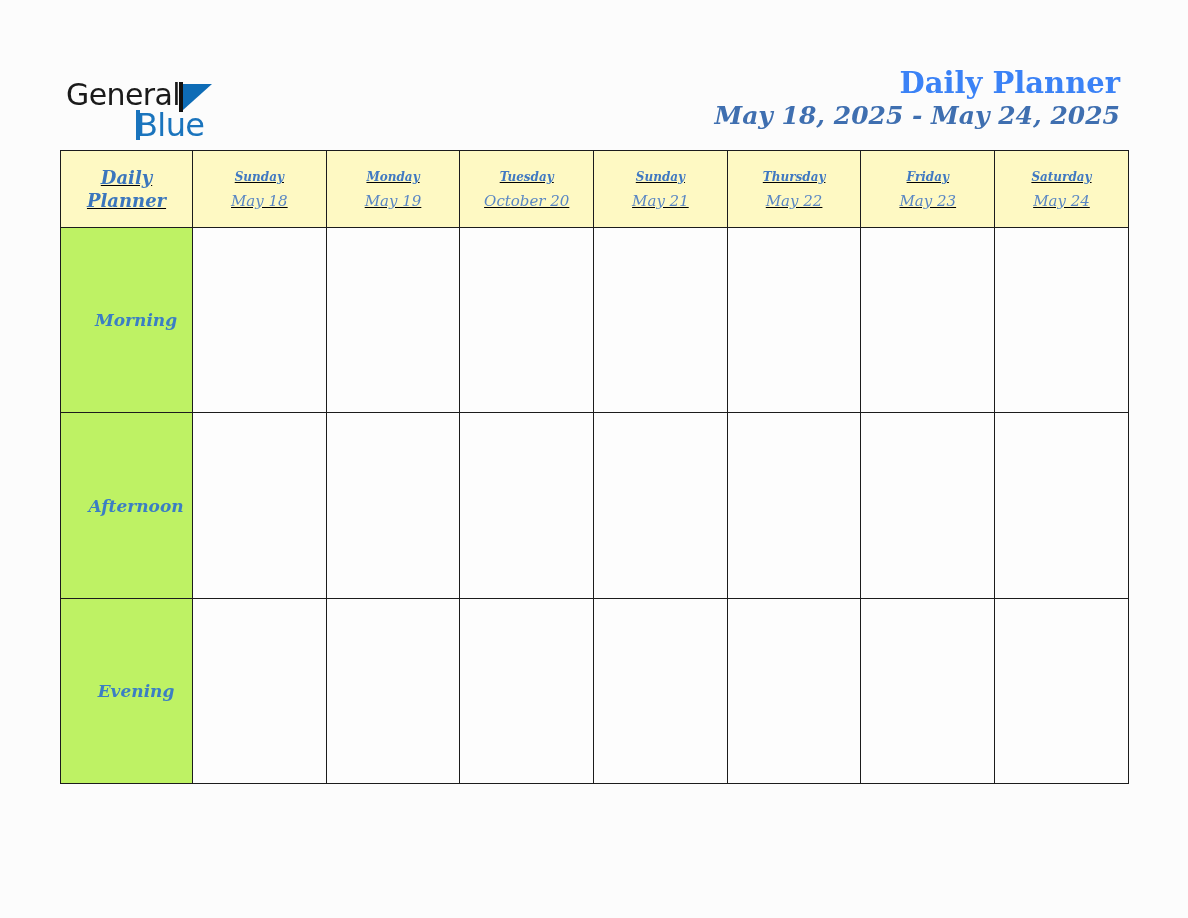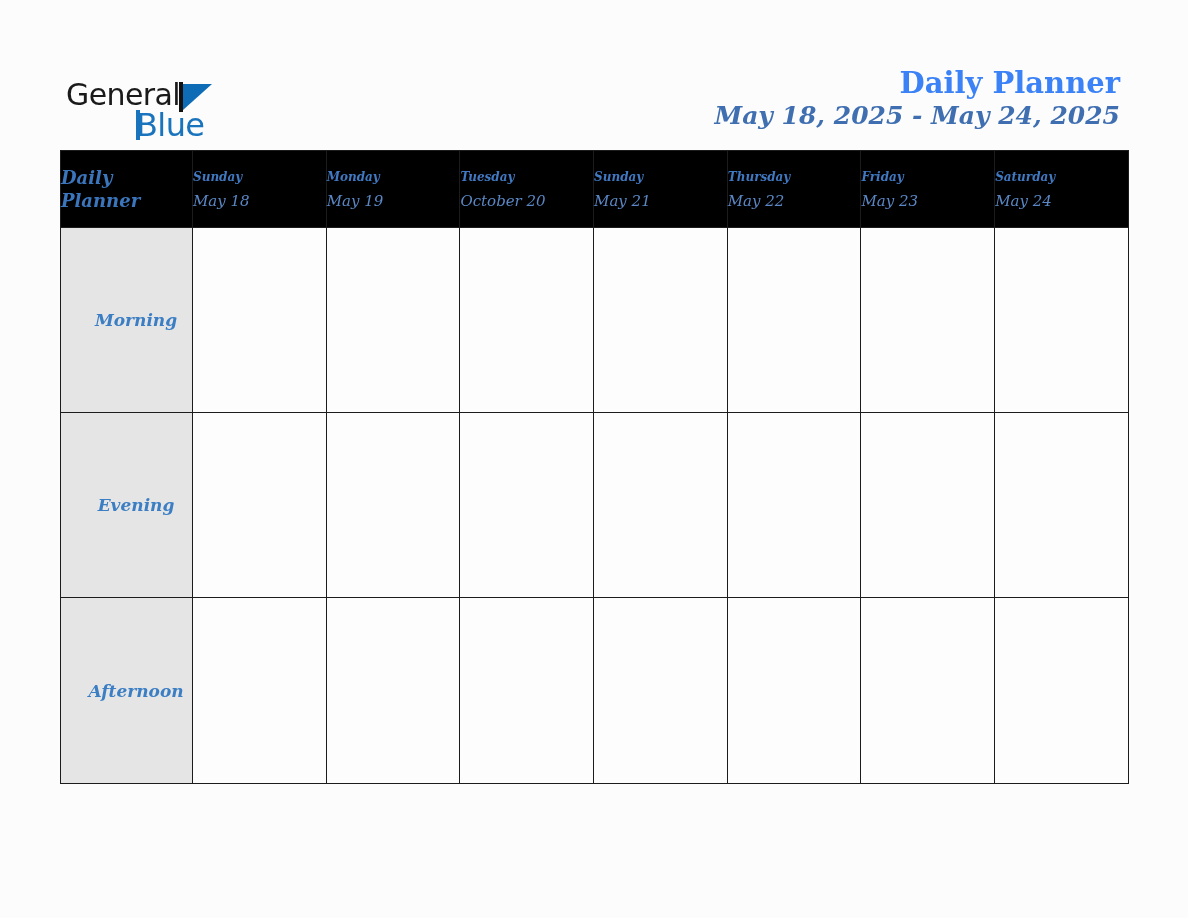--- a/index.html
+++ b/index.html
@@ -132,22 +132,23 @@
     padding: 0;
     vertical-align: middle;
     background: #fdfdfd;
   }
 
   .col-label { width: 132px; }
   .col-day   { width: 133.7px; }
 
   
   .hdr-row td {
-    background: #000000;
+    background: #fef9c3;
     height: 76px;
+    text-align: center;
     text-decoration: underline;
   }
   .hdr-corner-line1,
   .hdr-corner-line2 {
     font-family: "DejaVu Serif", "Liberation Serif", serif;
     font-size: 18px;
     font-style: italic;
     font-weight: bold;
     color: #3b76bd;
     line-height: 23px;
@@ -169,21 +170,21 @@
     line-height: 23px;
   }
 
   
   .body-row td { height: 184px; }
   .body-row.row-morning td   { height: 184px; }
   .body-row.row-afternoon td { height: 185px; }
   .body-row.row-evening td   { height: 184px; }
 
   td.slot-label {
-    background: #e5e5e5;
+    background: #bef264;
     text-align: center;
     padding-left: 19px;
   }
   .slot-label-text {
     font-family: "DejaVu Serif", "Liberation Serif", serif;
     font-size: 17px;
     font-style: italic;
     font-weight: bold;
     color: #3b7ec4;
     line-height: 22px;
@@ -269,41 +270,41 @@
         </td>
         <td class="slot-cell"></td>
         <td class="slot-cell"></td>
         <td class="slot-cell"></td>
         <td class="slot-cell"></td>
         <td class="slot-cell"></td>
         <td class="slot-cell"></td>
         <td class="slot-cell"></td>
       </tr>
 
+      <tr class="body-row row-afternoon">
+        <td class="slot-label">
+          <div class="slot-label-text">Afternoon</div>
+        </td>
+        <td class="slot-cell"></td>
+        <td class="slot-cell"></td>
+        <td class="slot-cell"></td>
+        <td class="slot-cell"></td>
+        <td class="slot-cell"></td>
+        <td class="slot-cell"></td>
+        <td class="slot-cell"></td>
+      </tr>
+
       <tr class="body-row row-evening">
         <td class="slot-label">
           <div class="slot-label-text">Evening</div>
         </td>
         <td class="slot-cell"></td>
         <td class="slot-cell"></td>
         <td class="slot-cell"></td>
         <td class="slot-cell"></td>
         <td class="slot-cell"></td>
         <td class="slot-cell"></td>
         <td class="slot-cell"></td>
       </tr>
-
-      <tr class="body-row row-afternoon">
-        <td class="slot-label">
-          <div class="slot-label-text">Afternoon</div>
-        </td>
-        <td class="slot-cell"></td>
-        <td class="slot-cell"></td>
-        <td class="slot-cell"></td>
-        <td class="slot-cell"></td>
-        <td class="slot-cell"></td>
-        <td class="slot-cell"></td>
-        <td class="slot-cell"></td>
-      </tr>
     </tbody>
   </table>
 
 </div>
 
 </body></html>

